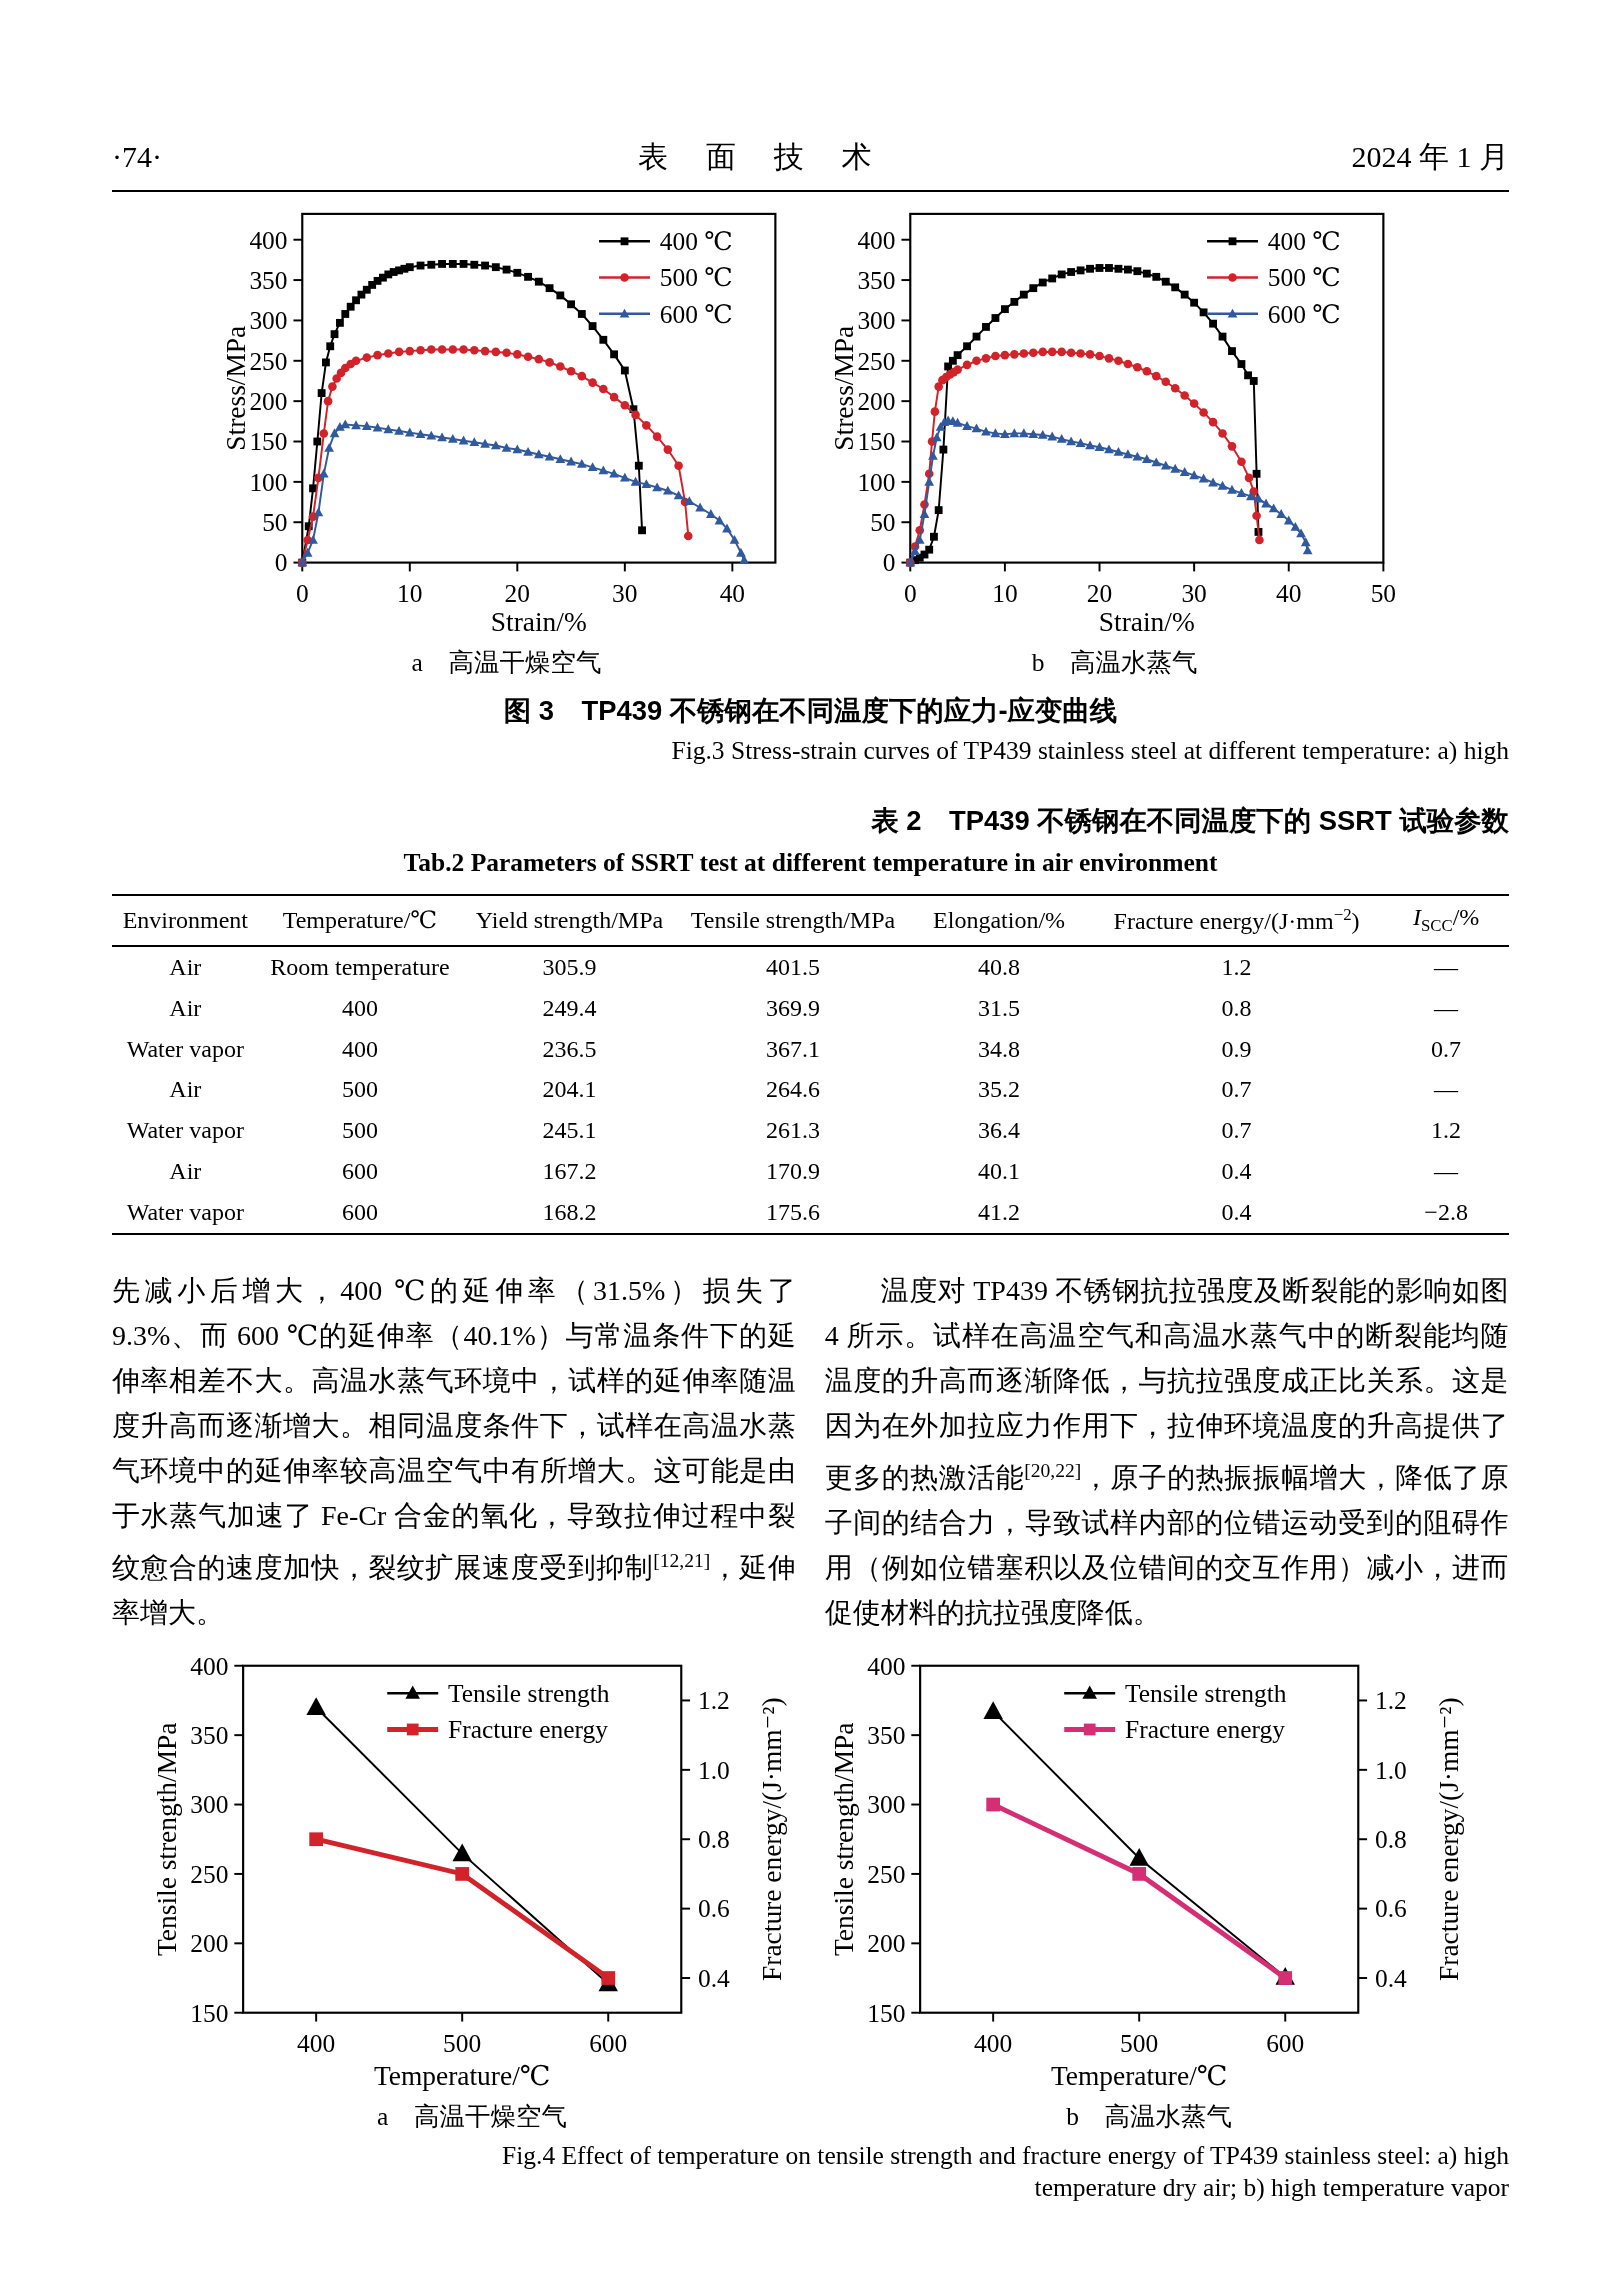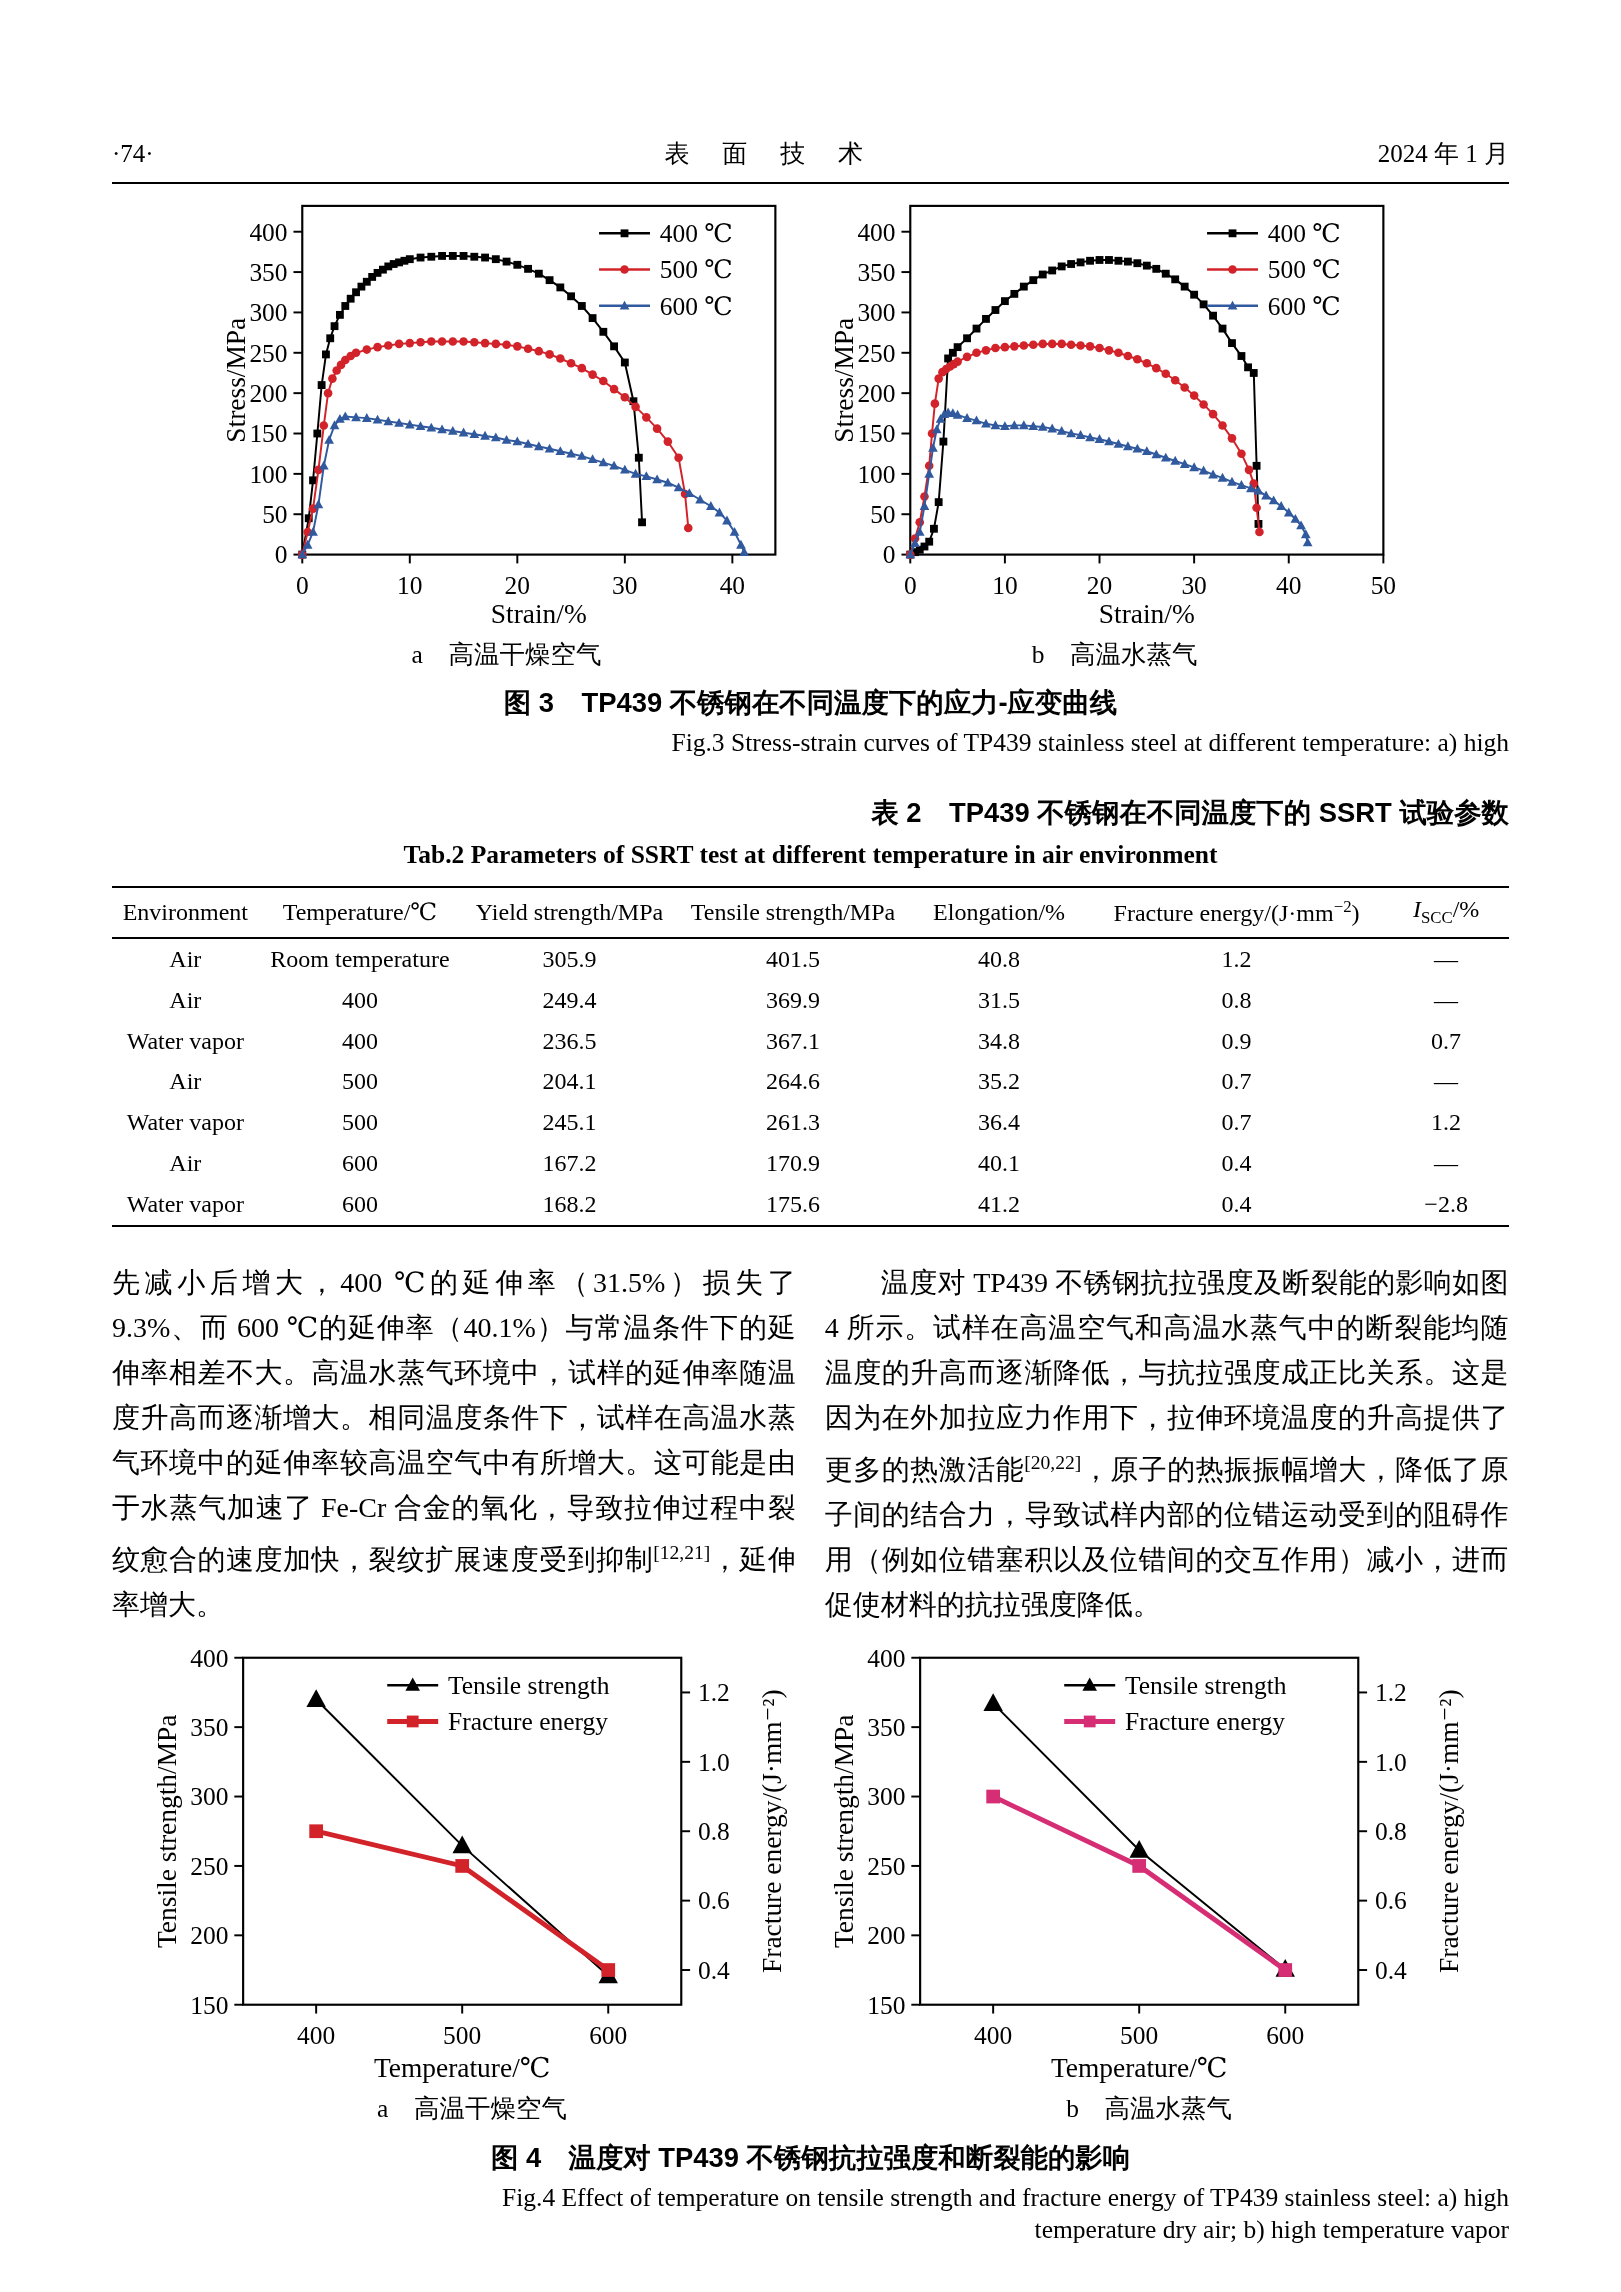--- a/index.html
+++ b/index.html
@@ -1,19 +1,19 @@
 <!DOCTYPE html>
 <html><head>
 <meta charset="utf-8">
 <style>
   html,body{margin:0;padding:0;background:#ffffff;}
   .page{width:1621px;height:2293px;background:#fff;position:relative;margin:0 auto;
         font-family:"Liberation Serif","DejaVu Serif",serif;color:#000;
         box-sizing:border-box;padding:137px 112px 0 112px;overflow:hidden;}
-  .header{display:flex;justify-content:space-between;align-items:baseline;font-size:25px;}
+  .header{display:flex;justify-content:space-between;align-items:baseline;font-size:30px;}
   .header .jt{letter-spacing:3.9px;}
   .header-rule{border-top:2.5px solid #000;margin-top:11.8px;}
   .fig-row{display:flex;justify-content:center;gap:35px;margin-top:9.8px;}
   .fig-block{display:flex;flex-direction:column;align-items:center;}
   .subcap{font-size:25.5px;margin-top:0px;}
   .caption-zh{text-align:center;font-family:"Liberation Sans","DejaVu Sans",sans-serif;
               font-weight:600;font-size:27.4px;margin-top:13.7px;}
   .caption-en{text-align:right;font-size:25.5px;margin-top:6.9px;}
   .tbl-title-zh{text-align:right;font-family:"Liberation Sans","DejaVu Sans",sans-serif;
               font-weight:600;font-size:27.4px;margin-top:37px;}
@@ -628,18 +628,17 @@
             <polygon points="267,34.2 259.56,47.76 274.44,47.76" fill="#000000"></polygon>
             <text x="303" y="51" class="leg">Tensile strength</text>
             <line x1="241" y1="79" x2="293" y2="79" stroke="#d62e74" stroke-width="5"></line>
             <rect x="261" y="73" width="12" height="12" fill="#d62e74"></rect>
             <text x="303" y="88" class="leg">Fracture energy</text>
           </svg>
         </div>
       <div class="subcap">b　高温水蒸气</div>
     </div>
   </div>
-  <div class="caption-zh">图 4　温度对 TP439 不锈钢抗拉强度和断裂能的影响</div>
   <div class="caption-en">Fig.4 Effect of temperature on tensile strength and fracture energy of TP439 stainless steel: a) high</div>
   <div class="caption-en" style="margin-top:2px;">temperature dry air; b) high temperature vapor</div>
 
 </div>
 
 
 </body></html>

